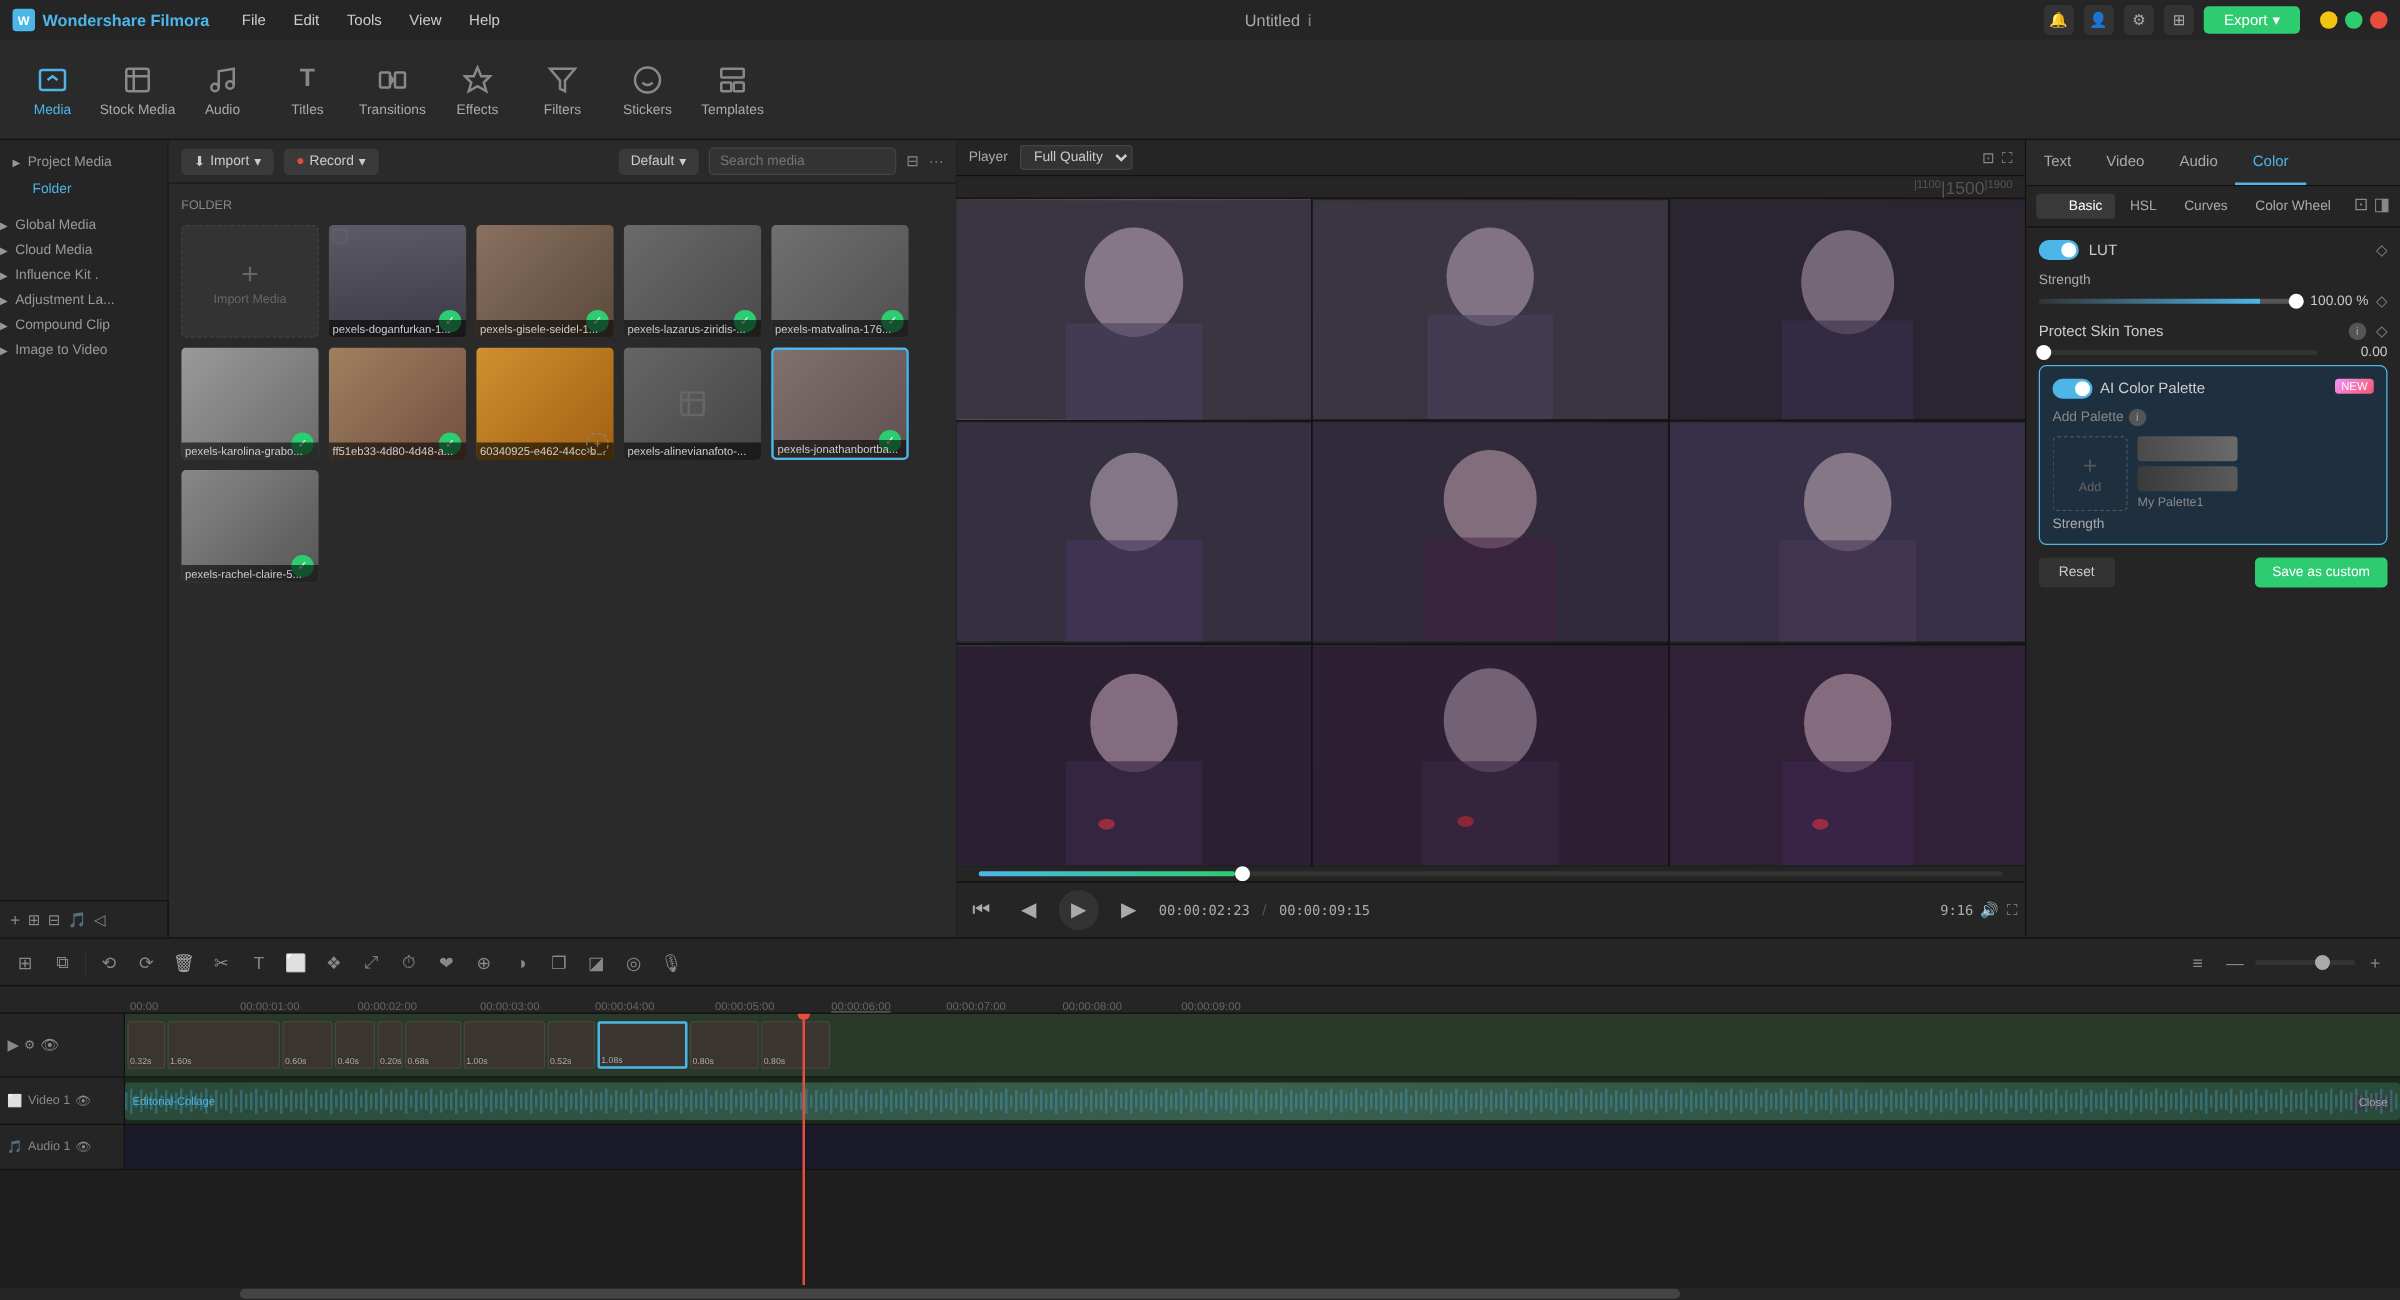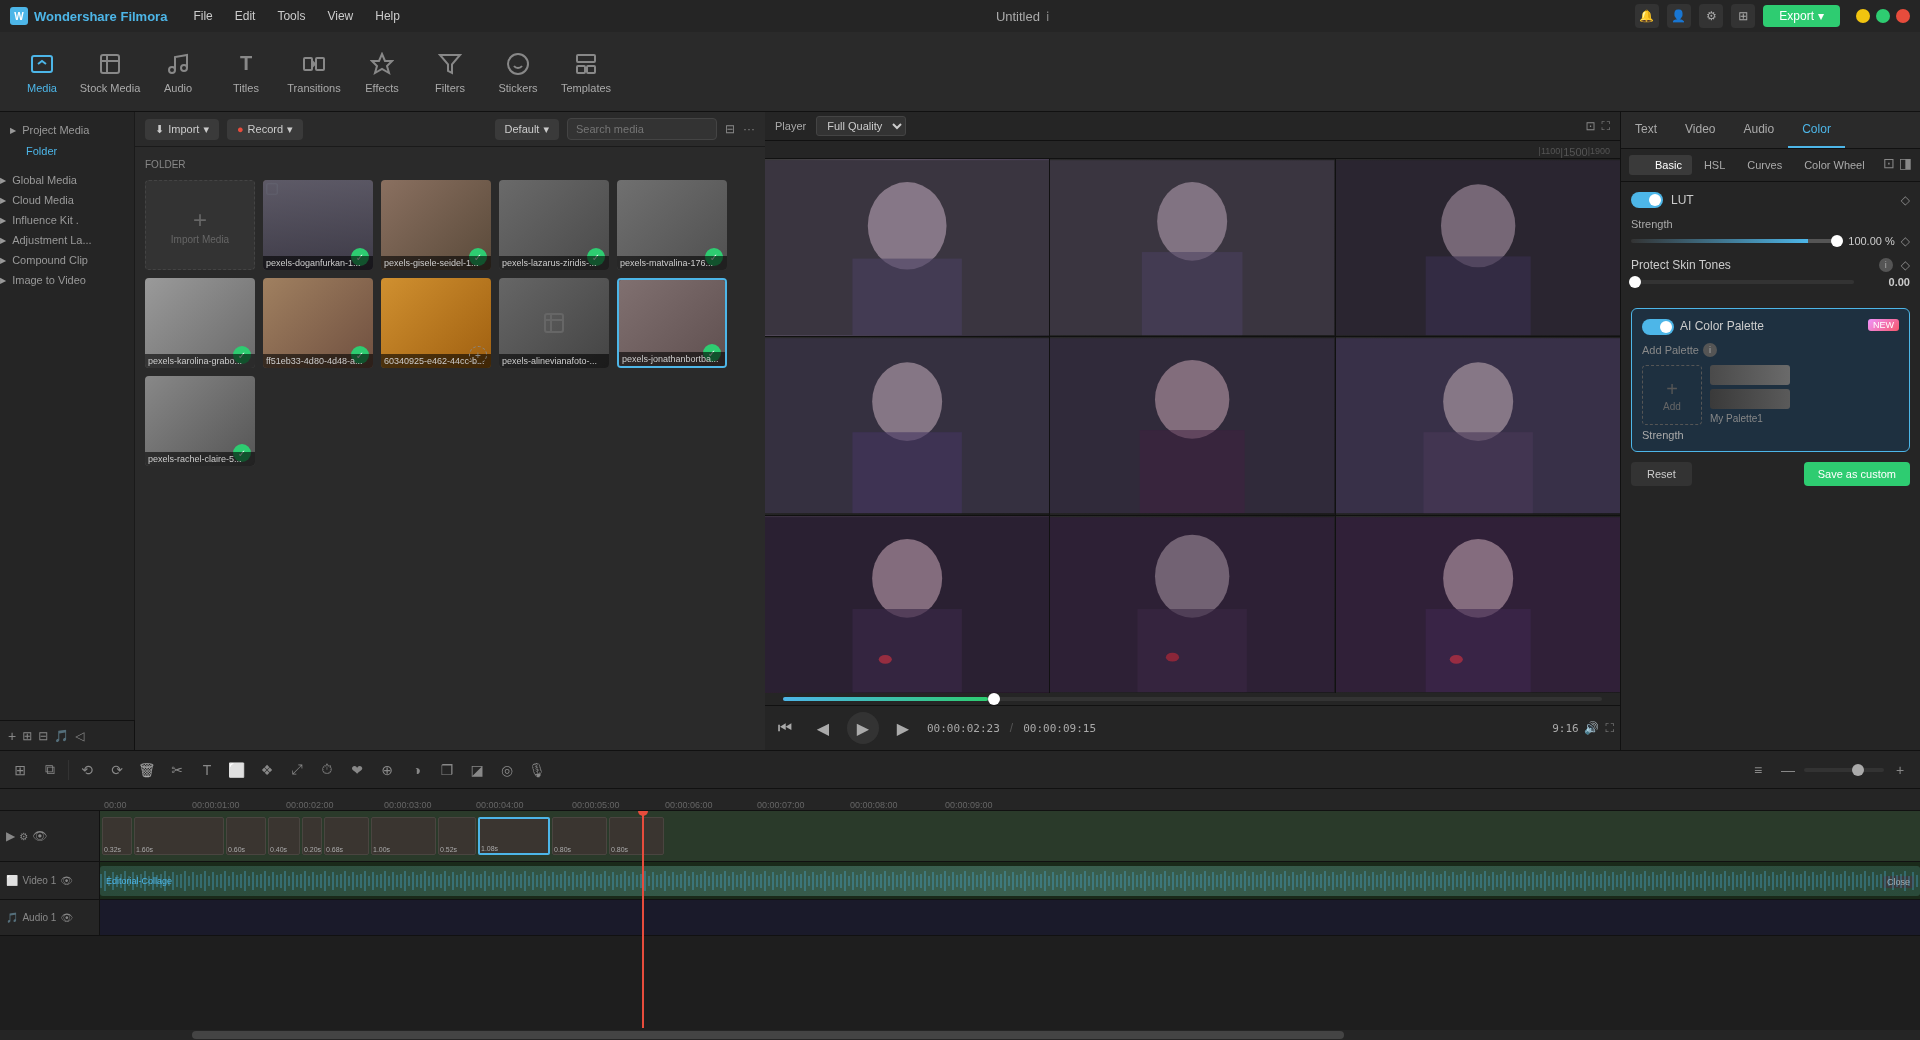--- a/index.html
+++ b/index.html
@@ -415,21 +415,21 @@
         <span class="slider-value"><span>100.00</span> <span>%</span></span>
         <span class="row-diamond">◇</span>
       </div>
     </div>
 
     <div class="color-row" style="margin-bottom:4px;">
       <span class="row-label">Protect Skin Tones</span>
       <span class="info-icon">i</span>
       <span class="row-diamond">◇</span>
     </div>
-    <div class="slider-container" style="margin-bottom:20px;font-weight:bold;">
+    <div class="slider-container" style="margin-bottom:4px;">
       <div class="slider pst-slider">
         <div class="slider-thumb pst-thumb" style="left:-2px;right:auto;"></div>
       </div>
       <span class="pst-value slider-value">0.00</span>
     </div>
 
     <div class="ai-palette-box">
       <div class="ai-palette-header">
         <div class="toggle-switch on">
             <div class="knob"></div>
@@ -467,21 +467,21 @@
     <select class="quality-select"><option>Full Quality</option></select>
     <div style="margin-left:auto;display:flex;gap:6px;">
       <span style="color:#888;cursor:pointer;">⊡</span>
       <span style="color:#888;cursor:pointer;">⛶</span>
     </div>
   </div>
 
   <div style="height:18px;background:#252525;border-bottom:1px solid #111;position:relative;display:flex;align-items:flex-end;">
     <div style="position:absolute;left:0;right:0;display:flex;justify-content:flex-end;padding:0 10px;">
       <span style="color:#555;font-size:9px;">|1100</span>
-      <span style="color:#555;font-size:11px;">|1500</span>
+      <span style="color:#555;font-size:14px;">|1500</span>
       <span style="color:#555;font-size:9px;">|1900</span>
     </div>
   </div>
 
   <div id="preview-grid">
 
     <div class="preview-cell">
       <div class="preview-img-placeholder" style="background:linear-gradient(135deg,#3a3a3a 0%,#5a5060 30%,#4a4055 60%,#2a2530 100%);">
         <svg width="100%" height="100%" viewBox="0 0 130 80" preserveAspectRatio="xMidYMid meet">
           <defs>
@@ -633,21 +633,21 @@
 
   <div id="timeline-tracks">
 
     <div id="timeline-ruler" style="padding-left:104px;">
       <span class="ruler-tick" style="left:104px;text-align:right;">00:00</span>
       <span class="ruler-tick" style="left:192px;">00:00:01:00</span>
       <span class="ruler-tick" style="left:286px;">00:00:02:00</span>
       <span class="ruler-tick" style="left:384px;">00:00:03:00</span>
       <span class="ruler-tick" style="left:476px;">00:00:04:00</span>
       <span class="ruler-tick" style="left:572px;">00:00:05:00</span>
-      <span class="ruler-tick" style="left:665px;">00:00:06:00</span>
+      <span class="ruler-tick" style="left:665px;text-decoration:underline;">00:00:06:00</span>
       <span class="ruler-tick" style="left:757px;">00:00:07:00</span>
       <span class="ruler-tick" style="left:850px;">00:00:08:00</span>
       <span class="ruler-tick" style="left:945px;">00:00:09:00</span>
     </div>
     <div id="tracks-area" style="position:relative;">
 
       <div id="playhead" style="left:calc(104px + 28%);">
         <div id="playhead-top"></div>
       </div>
 

